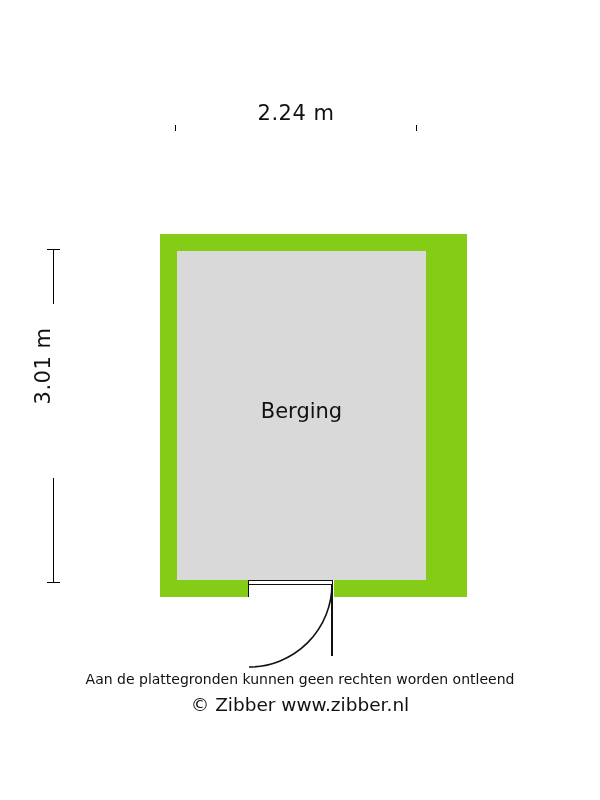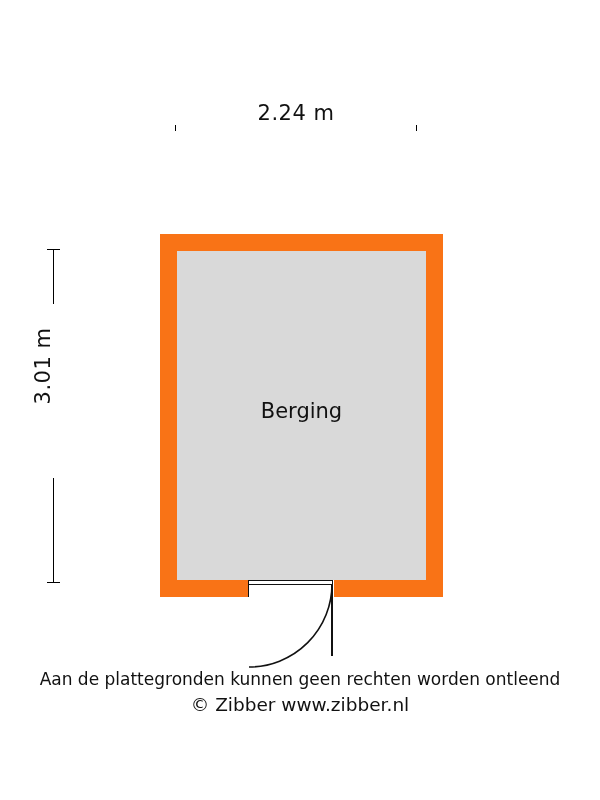--- a/index.html
+++ b/index.html
@@ -119,23 +119,23 @@
     transform: rotate(-90deg);
     transform-origin: 62px 12px;
     background: #ffffff;
   }
 
   
   .room {
     position: absolute;
     left: 160px;
     top: 216px;
-    width: 283px;
+    width: 307px;
     height: 363px;
-    background: #f97316;
+    background: #84cc16;
     box-sizing: border-box;
   }
   .room-inner {
     position: absolute;
     left: 17px;
     top: 17px;
     width: 249px;
     height: 329px;
     background: #d9d9d9;
   }
@@ -204,21 +204,21 @@
 
   
   .footer {
     position: absolute;
     left: 0;
     top: 648px;
     width: 600px;
     text-align: center;
   }
   .footer-line1 {
-    font-size: 17px;
+    font-size: 14px;
     color: #111;
     line-height: 26px;
     white-space: nowrap;
   }
   .footer-line2 {
     font-size: 18.5px;
     color: #111;
     line-height: 26px;
     margin-top: 0;
     white-space: nowrap;

